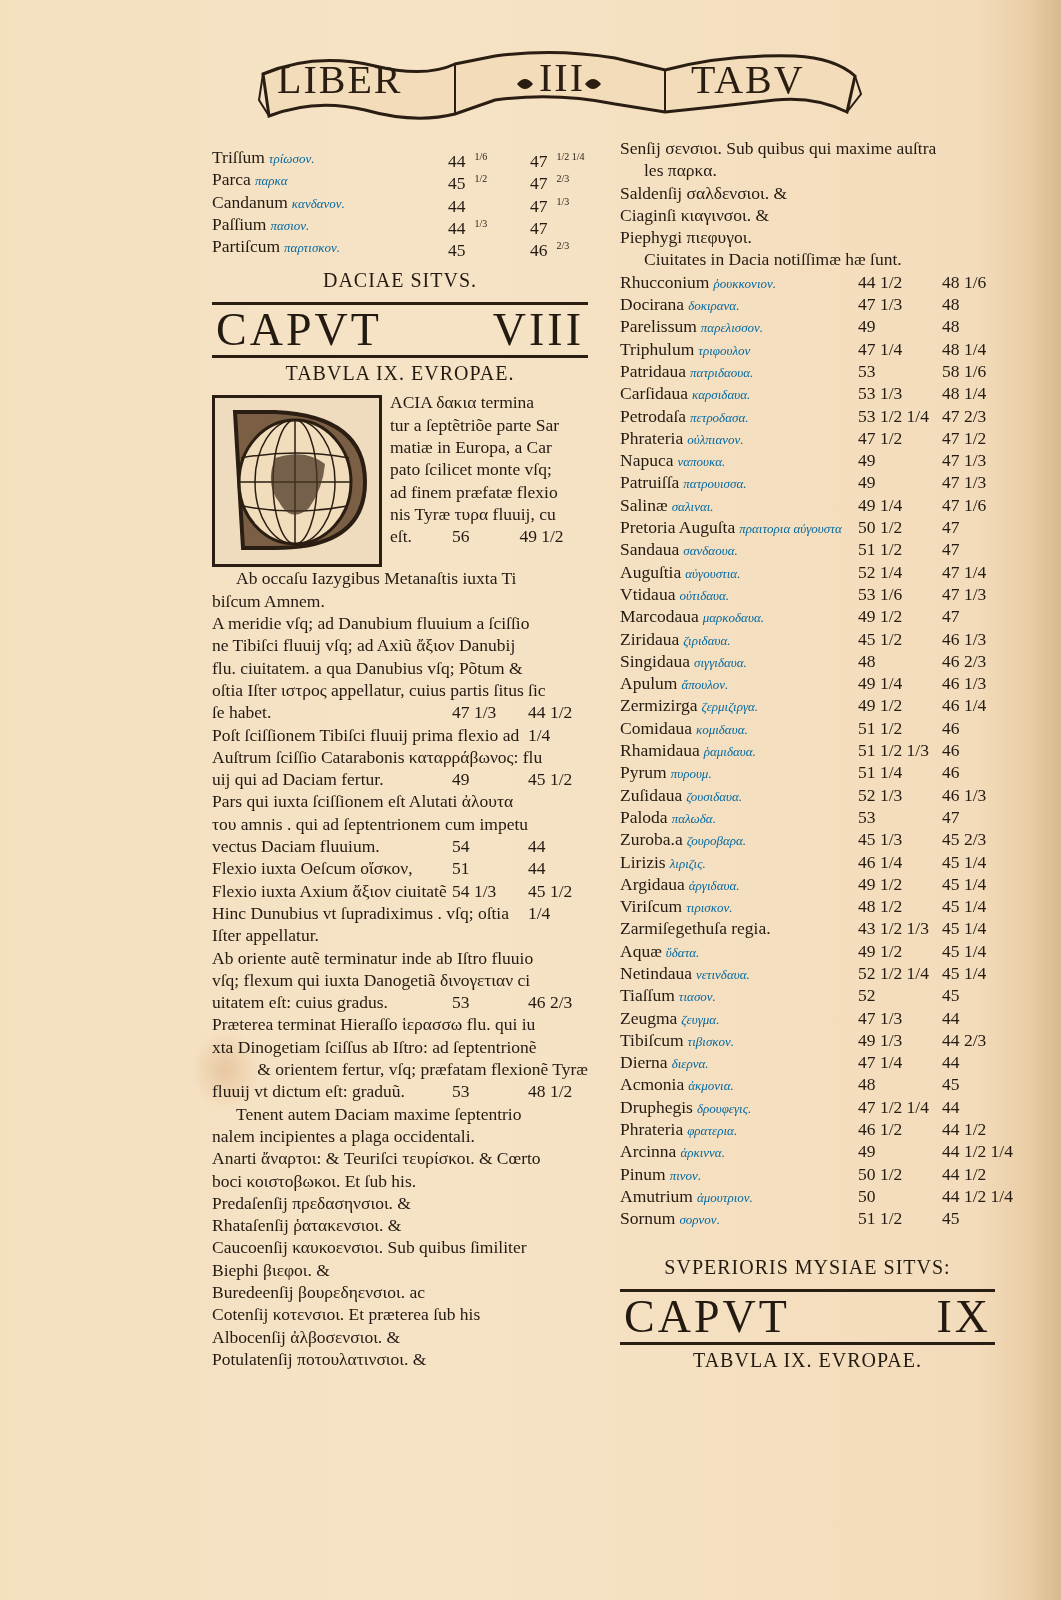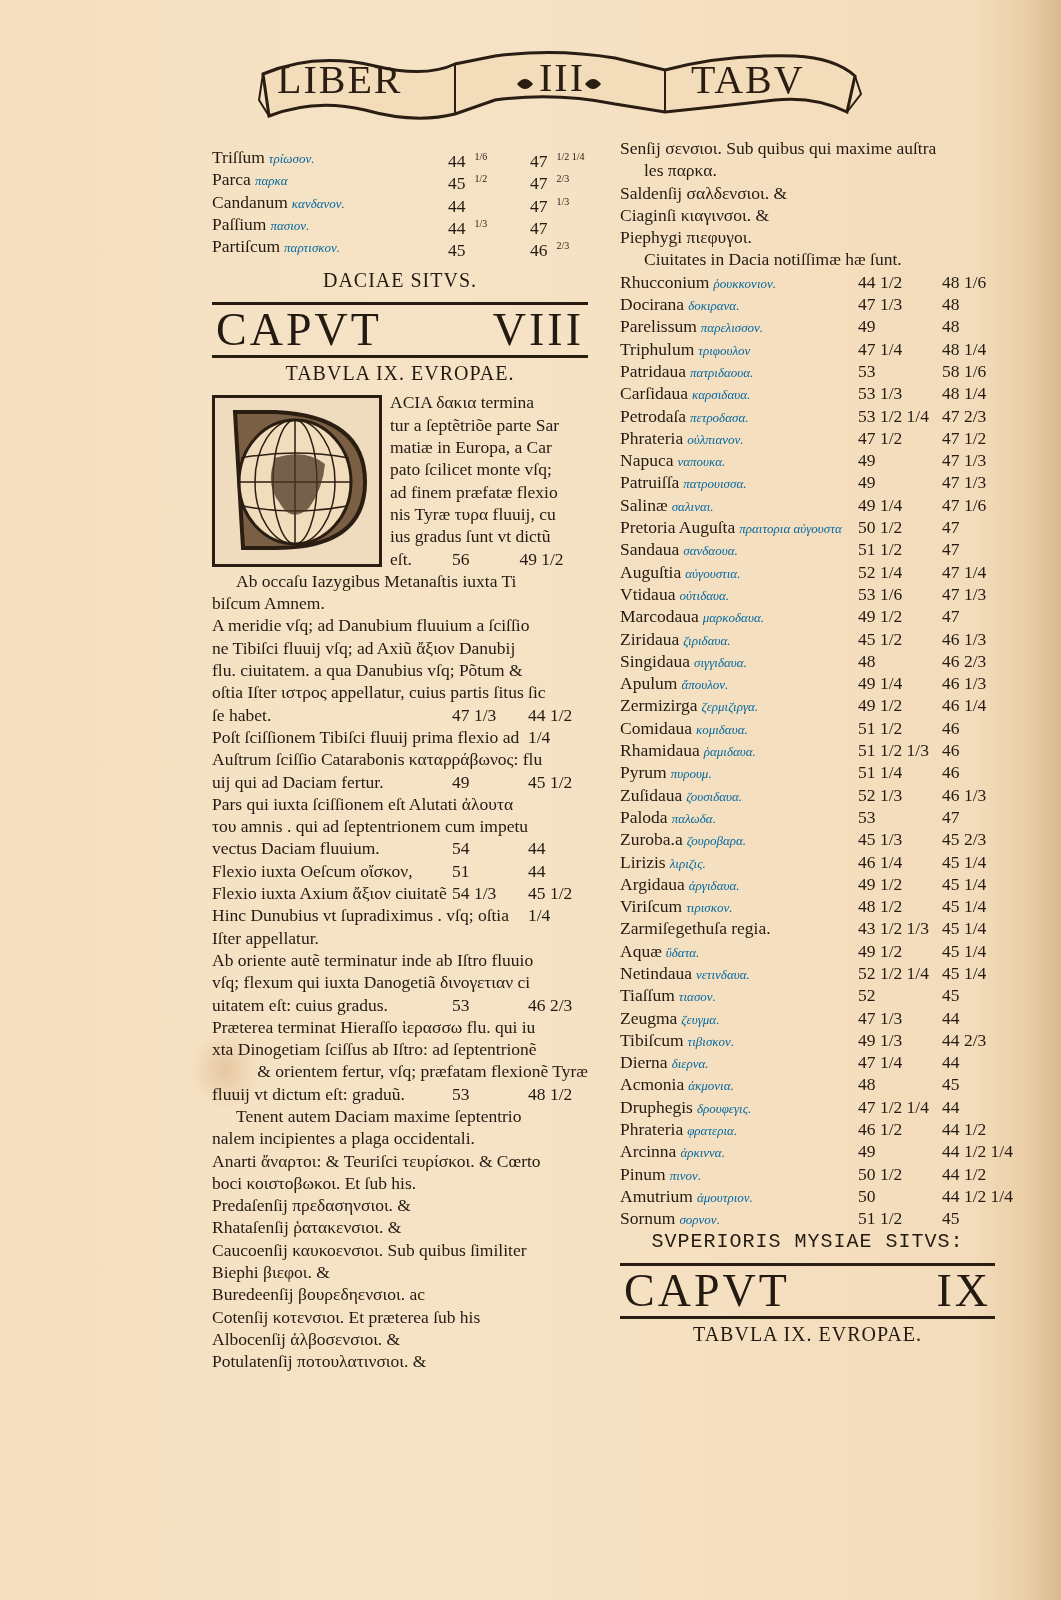--- a/index.html
+++ b/index.html
@@ -80,21 +80,20 @@
         <path d="M60 60 Q90 50 110 66 Q108 90 94 110 Q76 126 64 104 Q50 86 60 60 Z" fill="#4a3726" opacity=".75"></path>
       </svg>
     </div>
     <div id="opening-lines" class="para">
         <div>ACIA δακια termina</div>
         <div>tur a ſeptẽtriõe parte Sar</div>
         <div>matiæ in Europa, a Car</div>
         <div>pato ſcilicet monte vſq;</div>
         <div>ad finem præfatæ flexio</div>
         <div>nis Tyræ τυρα fluuij, cu</div>
-        <div>ius gradus ſunt vt dictũ</div>
         <div><span>eſt.</span><span style="margin-left: 40px;">56</span><span style="margin-left: 50px;">49 1/2</span></div>
       </div>
   </div>
   <div id="left-paras" class="para" style="clear:both;">
       <div class="indent" style="position: relative;"><span>Ab occaſu Iazygibus Metanaſtis iuxta Ti</span></div>
       <div style="position: relative;"><span>biſcum Amnem.</span></div>
       <div style="position: relative;"><span>A meridie vſq; ad Danubium fluuium a ſciſſio</span></div>
       <div style="position: relative;"><span>ne Tibiſci fluuij vſq; ad Axiũ ἄξιον Danubij</span></div>
       <div style="position: relative;"><span>flu. ciuitatem. a qua Danubius vſq; Põtum &amp;</span></div>
       <div style="position: relative;"><span>oſtia Iſter ιστρος appellatur, cuius partis ſitus ſic</span></div>
@@ -178,19 +177,19 @@
       <div class="row"><span>Tibiſcum</span><span class="gk">τιβισκον.</span><span class="rn1">49 1/3</span><span class="rn2">44 2/3</span></div>
       <div class="row"><span>Dierna</span><span class="gk">διερνα.</span><span class="rn1">47 1/4</span><span class="rn2">44</span></div>
       <div class="row"><span>Acmonia</span><span class="gk">ἀκμονια.</span><span class="rn1">48</span><span class="rn2">45</span></div>
       <div class="row"><span>Druphegis</span><span class="gk">δρουφεγις.</span><span class="rn1">47 1/2 1/4</span><span class="rn2">44</span></div>
       <div class="row"><span>Phrateria</span><span class="gk">φρατερια.</span><span class="rn1">46 1/2</span><span class="rn2">44 1/2</span></div>
       <div class="row"><span>Arcinna</span><span class="gk">ἀρκιννα.</span><span class="rn1">49</span><span class="rn2">44 1/2 1/4</span></div>
       <div class="row"><span>Pinum</span><span class="gk">πινον.</span><span class="rn1">50 1/2</span><span class="rn2">44 1/2</span></div>
       <div class="row"><span>Amutrium</span><span class="gk">ἀμουτριον.</span><span class="rn1">50</span><span class="rn2">44 1/2 1/4</span></div>
       <div class="row"><span>Sornum</span><span class="gk">σορνον.</span><span class="rn1">51 1/2</span><span class="rn2">45</span></div>
     </div>
-  <div class="sec-title" style="font-family:Liberation Mono, monospace;">SVPERIORIS MYSIAE SITVS:</div>
+  <div class="sec-title" style="margin-top:26px;">SVPERIORIS MYSIAE SITVS:</div>
   <div class="caput" style="margin-top:10px;">
     <span>CAPVT</span>
     <span>IX</span>
   </div>
   <div class="tab-eu" style="margin-top:4px;">TABVLA IX. EVROPAE.</div>
 </div>
 
 </body></html>

